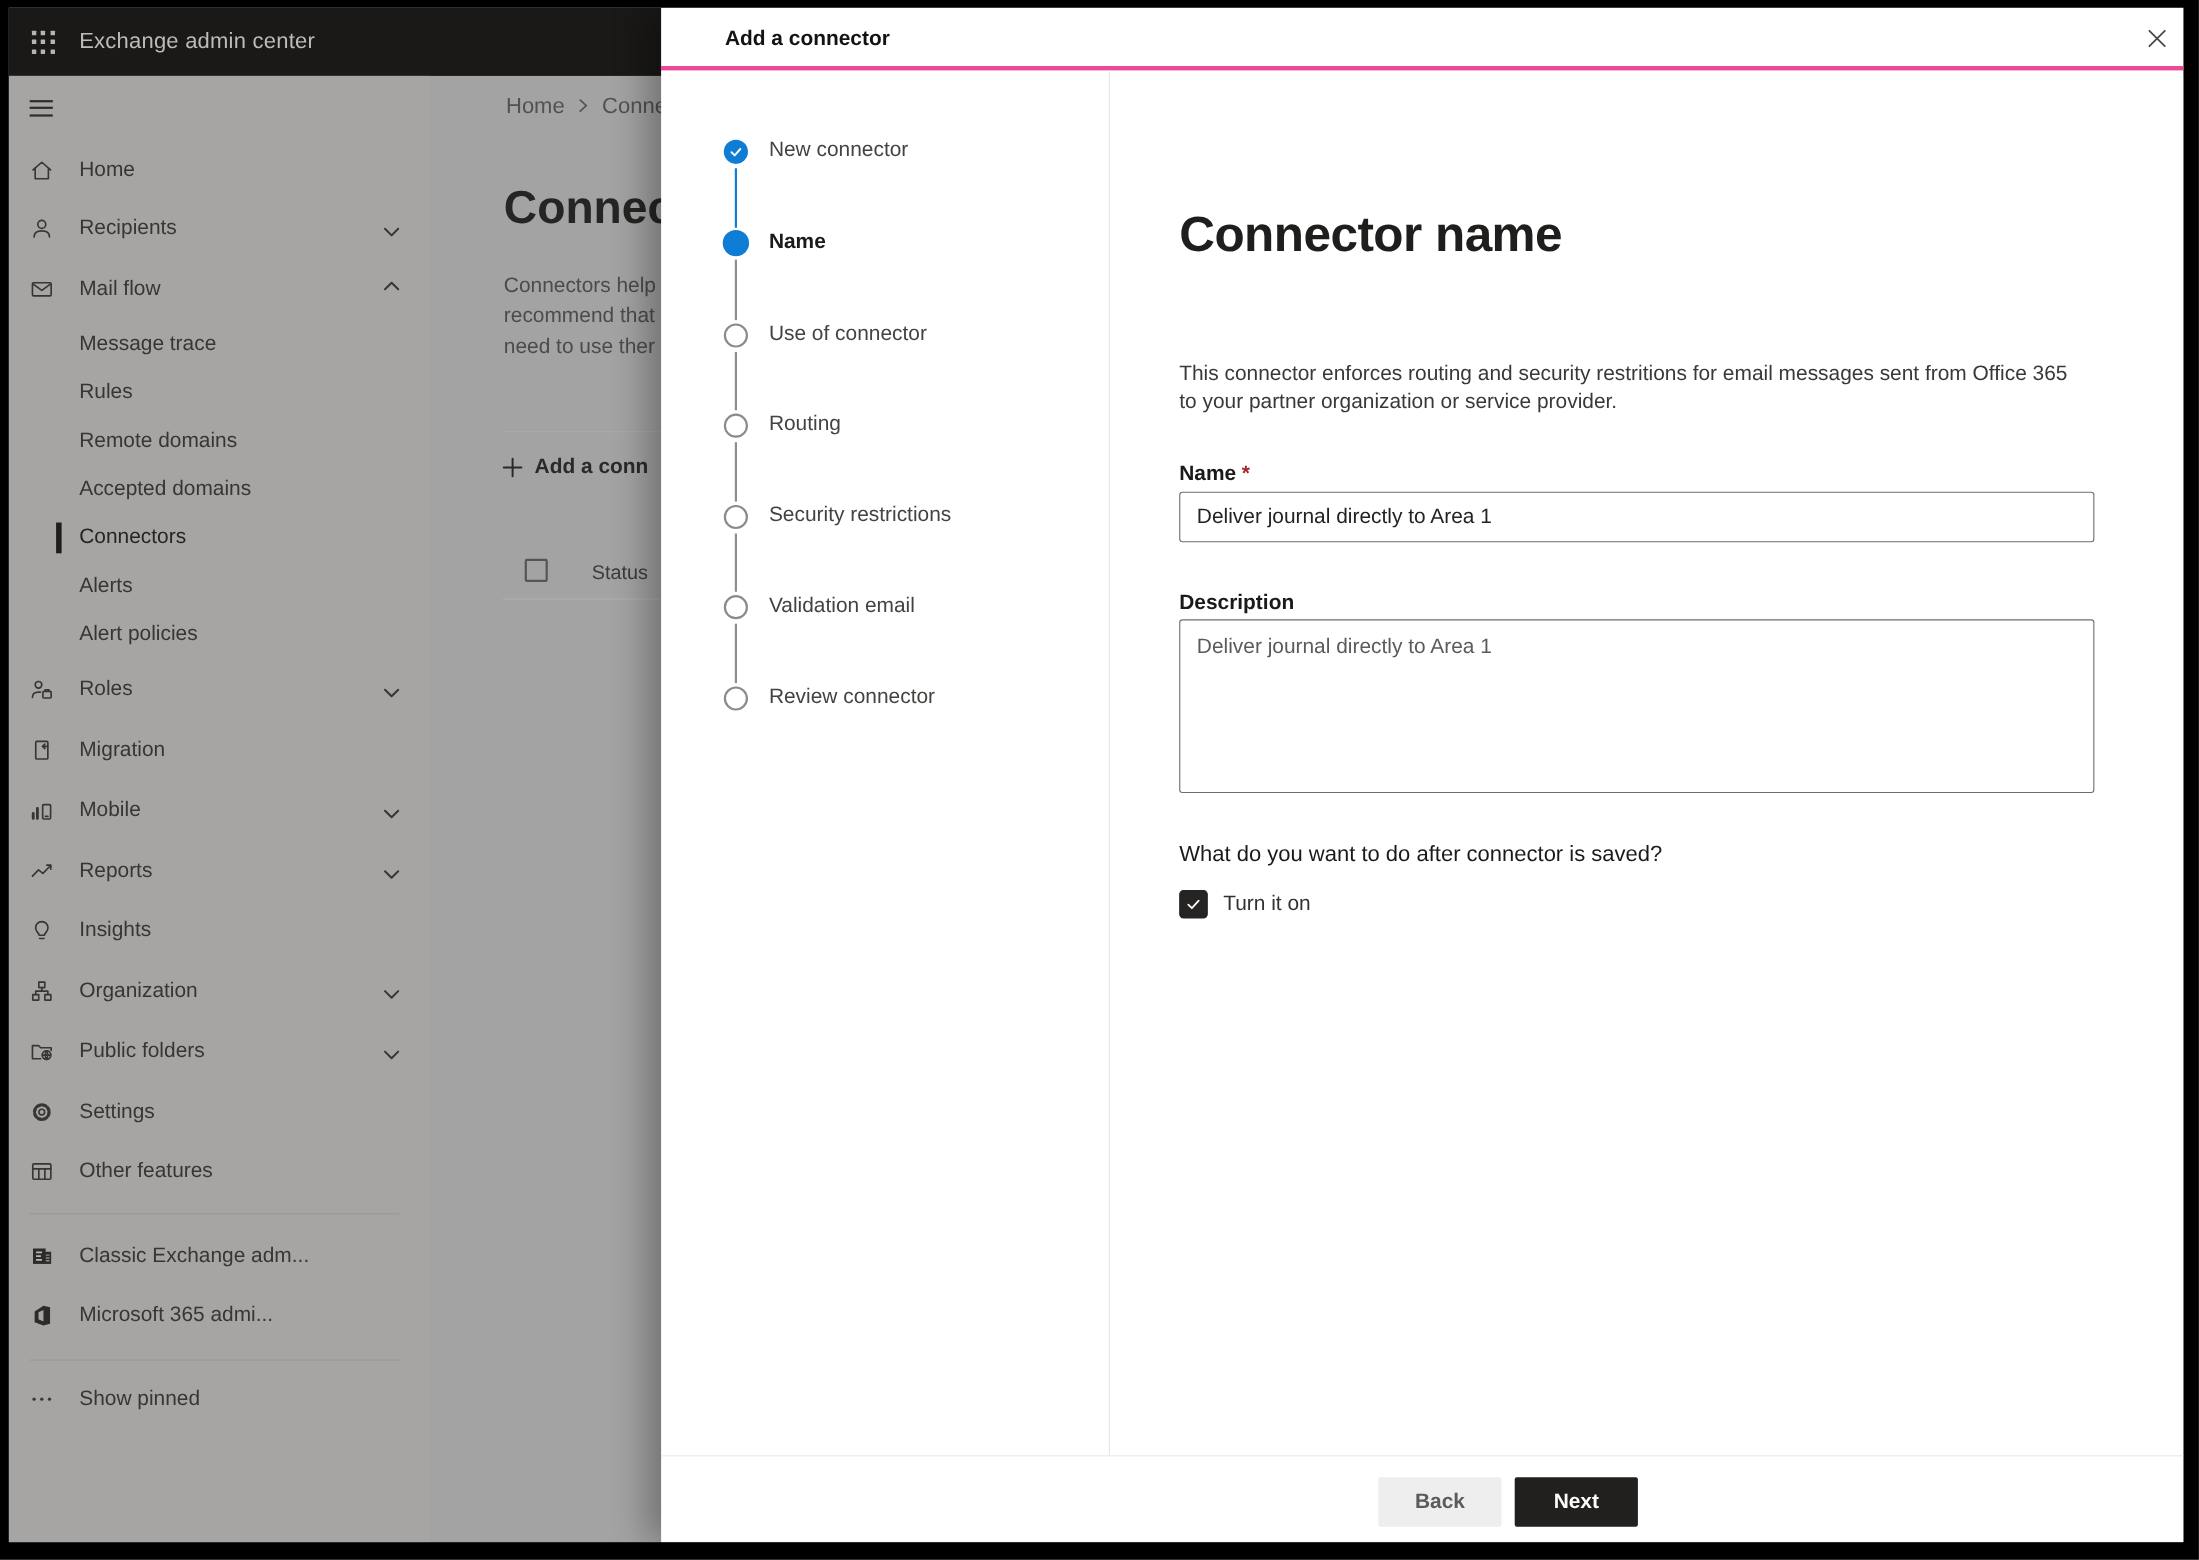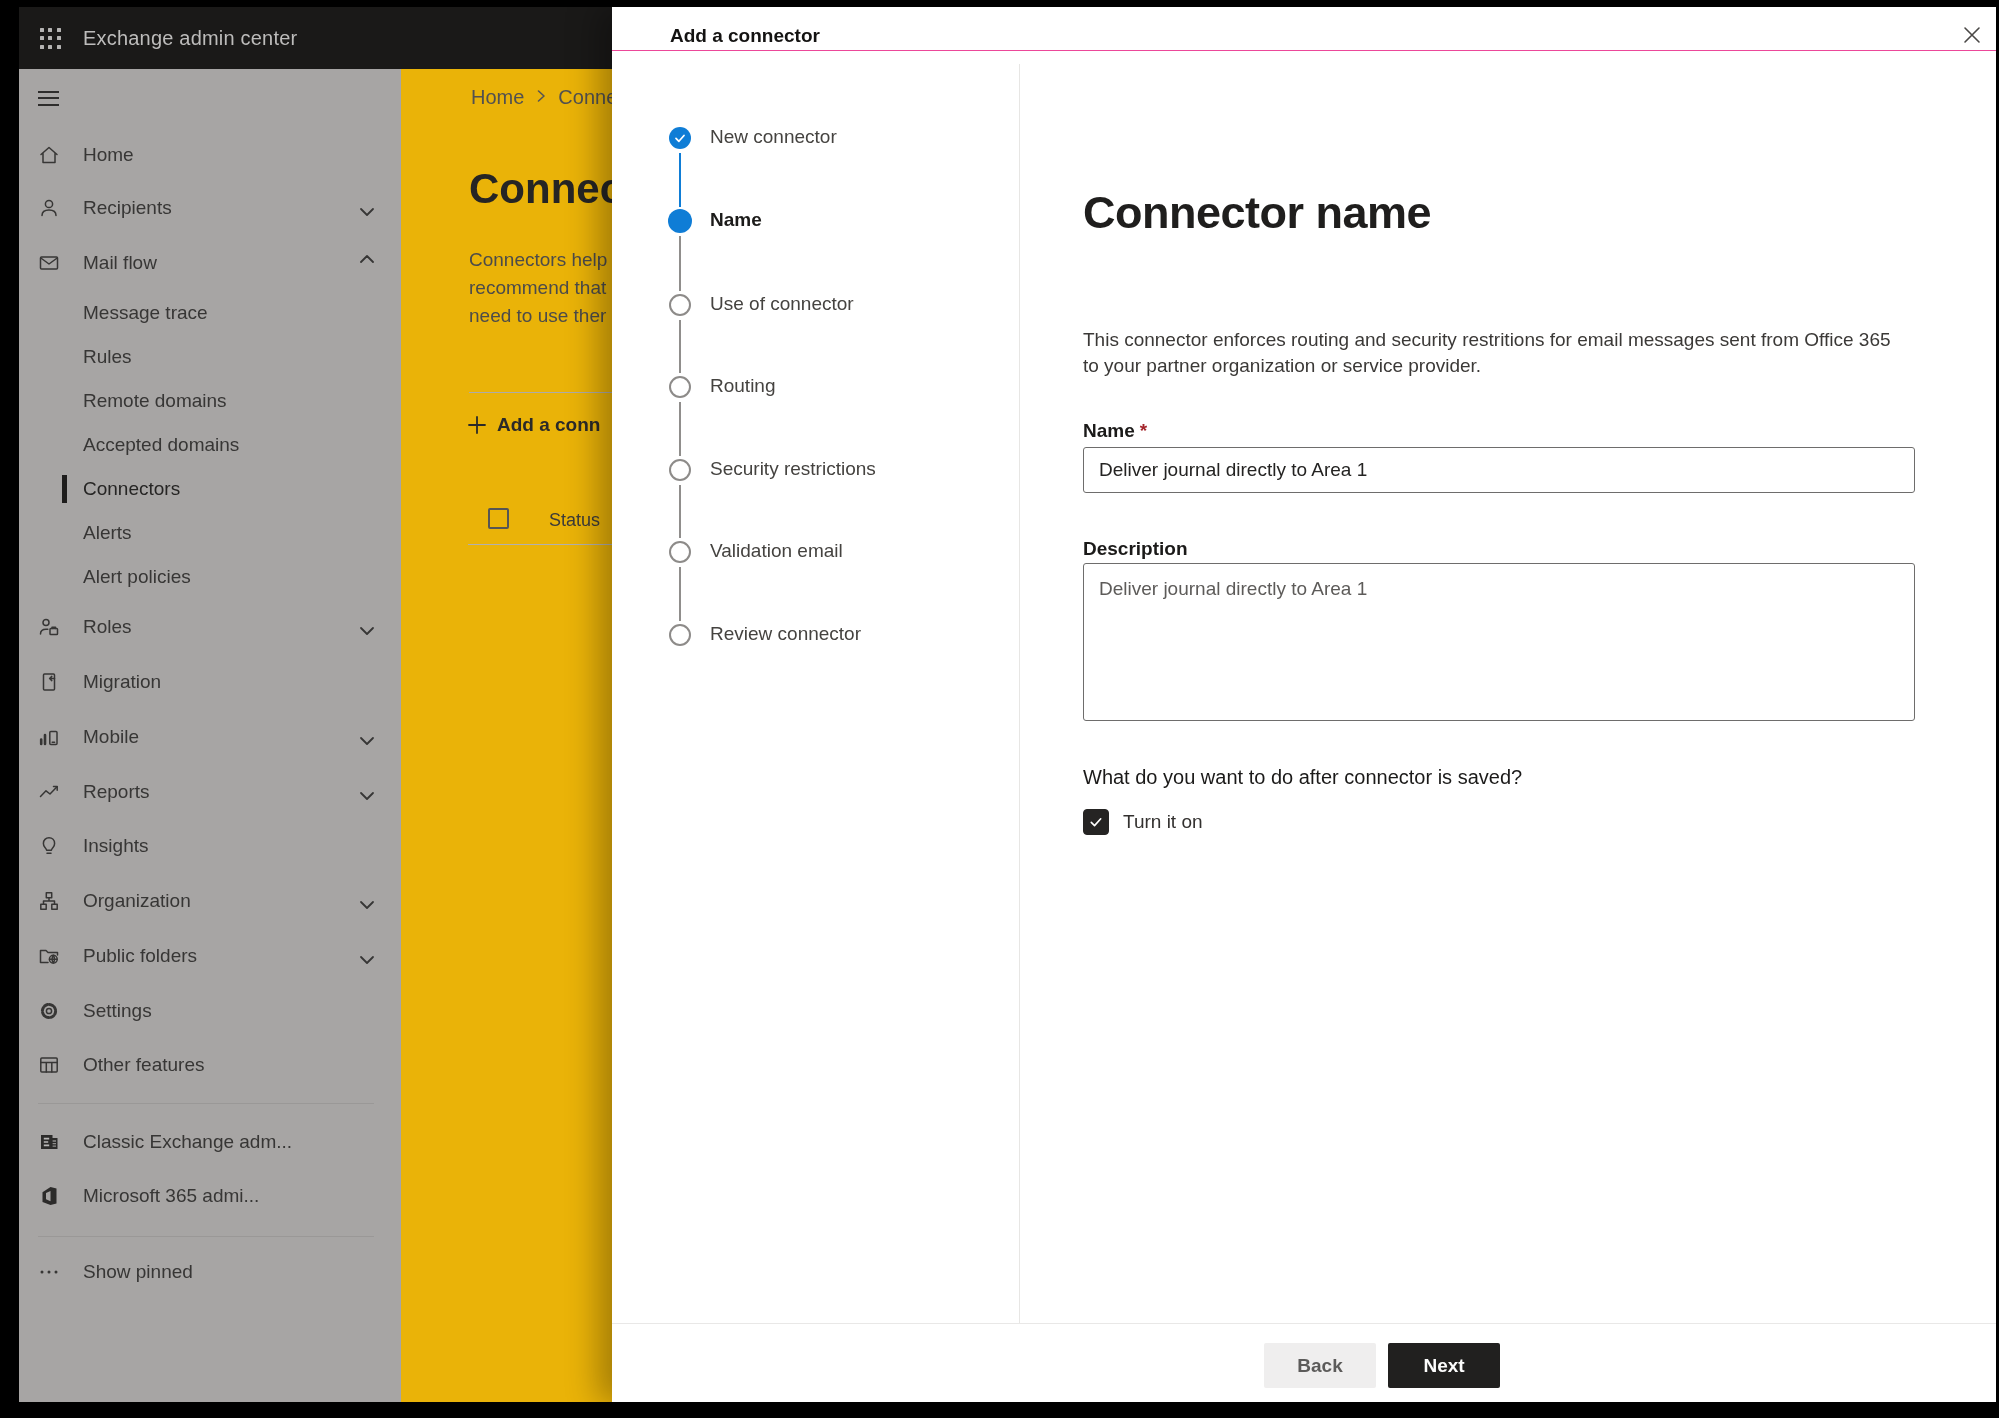--- a/index.html
+++ b/index.html
@@ -6,21 +6,21 @@
   html,body { width:1999px; height:1418px; }
   body {
     background:#000;
     position:relative;
     font-family:"Liberation Sans", sans-serif;
     overflow:hidden;
     -webkit-font-smoothing:antialiased;
   }
   .screen {
     position:absolute; left:8px; top:7px; width:1977px; height:1395px;
-    background:#eab308; overflow:hidden;margin-left:11px;
+    background:#a3a3a3; overflow:hidden;
   }
 
   
   .topbar {
     position:absolute; left:0; top:0; width:100%; height:62px;
     background:#1a1918; display:flex; align-items:center;
   }
   .waffle-btn {
     width:46px; height:46px; margin-left:8px; display:flex; align-items:center;
     justify-content:center; cursor:pointer; background:none; border:none;
@@ -65,21 +65,21 @@
   .tbl-checkbox { position:absolute; left:87px; top:439px; width:21px; height:21px;
     border:2px solid #565554; border-radius:2px; background:transparent; cursor:pointer; }
   .tbl-status { position:absolute; left:148px; top:441px; font-size:18px; color:#3c3b3a; cursor:pointer; }
   .tbl-underline { position:absolute; left:67px; top:475px; width:520px; height:1px; background:#b1b0af; }
 
   
   .dialog {
     position:absolute; left:593px; top:0; width:1384px; height:1395px;
     background:#ffffff; box-shadow:-14px 0 30px rgba(0,0,0,0.30); z-index:5;
   }
-  .dlg-header { position:absolute; left:0; top:0; width:100%; height:44px; border-bottom:1px solid #ec4899; }
+  .dlg-header { position:absolute; left:0; top:0; width:100%; height:57px; border-bottom:4px solid #ec4899; }
   .dlg-title { position:absolute; left:58px; top:0; line-height:57px; font-size:19px; font-weight:bold; color:#141312; }
   .dlg-close { position:absolute; left:1344px; top:13px; width:32px; height:32px;
     background:none; border:none; cursor:pointer; display:flex; align-items:center; justify-content:center; }
 
   .steps-divider { position:absolute; left:407px; top:57px; width:1px; height:1259px; background:#e7e6e4; }
 
   .step { position:absolute; left:0; width:400px; height:40px; cursor:pointer;padding-left:31px; }
   .step-circle { position:absolute; left:57px; top:9px; width:22px; height:22px; border-radius:50%; }
   .step-circle.completed { background:#0f7dd6; display:flex; align-items:center; justify-content:center; }
   .step-circle.current { background:#0f7dd6; left:56px; top:8px; width:24px; height:24px; }

